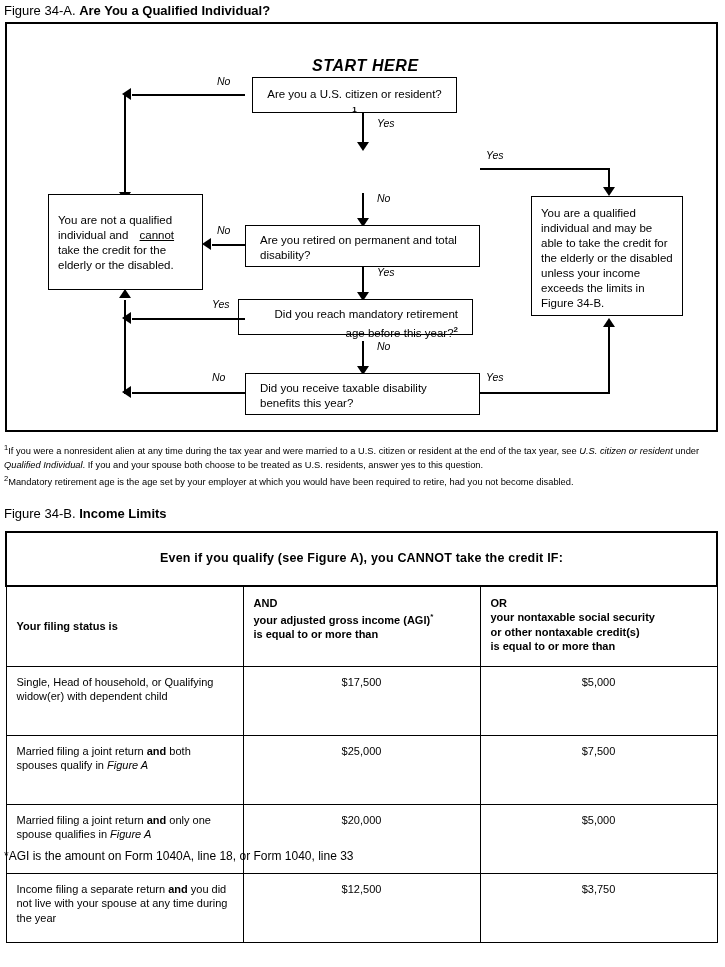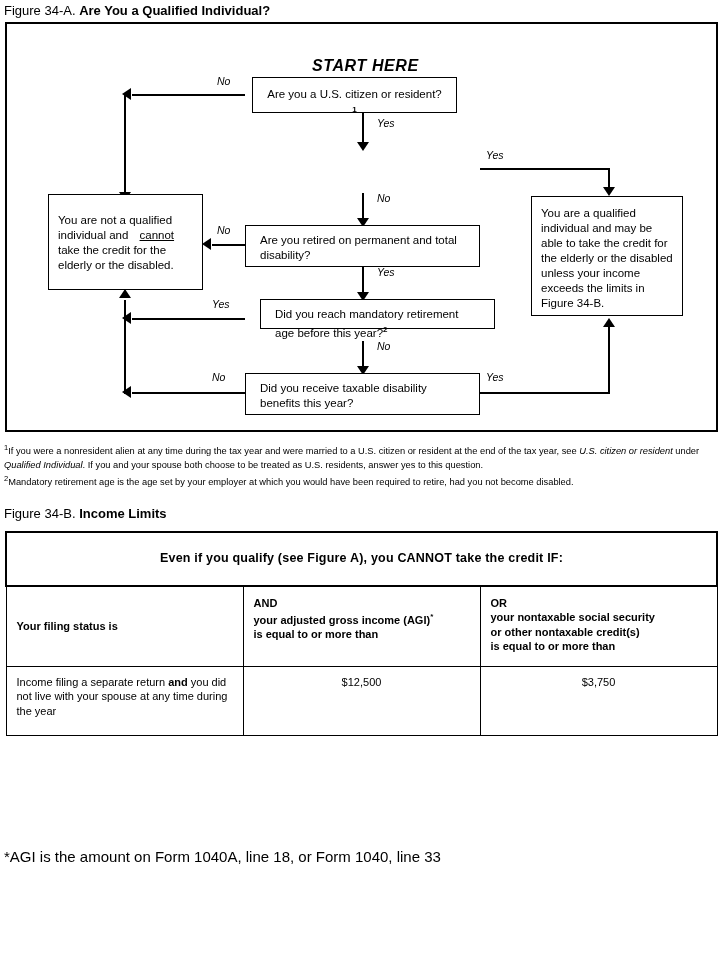--- a/index.html
+++ b/index.html
@@ -67,21 +67,21 @@
     padding:18px 6px 19px 6px;letter-spacing:.2px;
   }
   #limits-table .colhead{font-weight:bold;padding:9px 10px 12px 10px;height:48px;}
   #limits-table .colhead .sub{font-weight:bold;}
   #limits-table .colhead.status{vertical-align:middle;padding-top:0;padding-bottom:0;}
   #limits-table td.status-cell{padding:8px 10px 14px 10px;height:46px;}
   #limits-table td.amount{text-align:center;padding:8px 6px;}
   #limits-table b{font-weight:bold;}
   #limits-table i{font-style:italic;}
   .sup-star{font-size:8px;vertical-align:super;}
-  #table-note{font-size:15px;line-height:13px;}
+  #table-note{font-size:12px;line-height:13px;}
 </style>
 </head>
 <body>
 
 <div class="abs fig-caption" style="left:4px;top:3px;">
   <span class="fignum">Figure 34-A.</span>
   <span class="figtitle">Are You a Qualified Individual?</span>
 </div>
 
 <div class="abs" id="flow-frame">
@@ -129,21 +129,21 @@
   </div>
 
   <div class="elabel" style="left:210px;top:200px;">No</div>
   <div class="h-line" style="left:205px;top:220px;width:33px;"></div>
   <div class="arrow left" style="left:195px;top:214px;"></div>
 
   <div class="elabel" style="left:370px;top:242px;">Yes</div>
   <div class="v-line" style="left:355px;top:243px;height:30px;"></div>
   <div class="arrow down" style="left:350px;top:268px;"></div>
 
-  <div class="node q" style="left:253px;top:275px;width:235px;height:30px;">
+  <div class="node q" style="left:231px;top:275px;width:235px;height:36px;text-align:right;">
     <div class="pad"><span>Did you reach mandatory retirement age before this year?</span><span style="font-size:8px;vertical-align:super;font-weight:bold;">2</span></div>
   </div>
 
   <div class="elabel" style="left:205px;top:274px;">Yes</div>
   <div class="h-line" style="left:125px;top:294px;width:113px;"></div>
   <div class="v-line" style="left:117px;top:276px;height:18px;"></div>
   <div class="arrow left" style="left:115px;top:288px;"></div>
   <div class="arrow up" style="left:112px;top:265px;"></div>
 
   <div class="elabel" style="left:370px;top:316px;">No</div>
@@ -191,20 +191,35 @@
     <th class="colhead">
       <span class="sub">OR</span><br>
       <span>your nontaxable social security</span><br>
       <span>or other nontaxable credit(s)</span><br>
       <span>is equal to or more than</span>
     </th>
   </tr>
   </tbody>
     <tbody id="table-body">
       <tr>
+        <td class="status-cell"><span>Single, Head of household, or Qualifying widow(er) with dependent child</span></td>
+        <td class="amount">$17,500</td>
+        <td class="amount">$5,000</td>
+      </tr>
+      <tr>
+        <td class="status-cell"><span>Married filing a joint return </span><b>and</b><span> both spouses qualify in </span><i>Figure A</i></td>
+        <td class="amount">$25,000</td>
+        <td class="amount">$7,500</td>
+      </tr>
+      <tr>
+        <td class="status-cell"><span>Married filing a joint return </span><b>and</b><span> only one spouse qualifies in </span><i>Figure A</i></td>
+        <td class="amount">$20,000</td>
+        <td class="amount">$5,000</td>
+      </tr>
+      <tr>
         <td class="status-cell"><span>Income filing a separate return </span><b>and</b><span> you did not live with your spouse at any time during the year</span></td>
         <td class="amount">$12,500</td>
         <td class="amount">$3,750</td>
       </tr>
     </tbody>
 </table>
 
 <div class="abs" id="table-note" style="left:4px;top:850px;">*AGI is the amount on Form 1040A, line 18, or Form 1040, line 33</div>
 
 </body></html>

